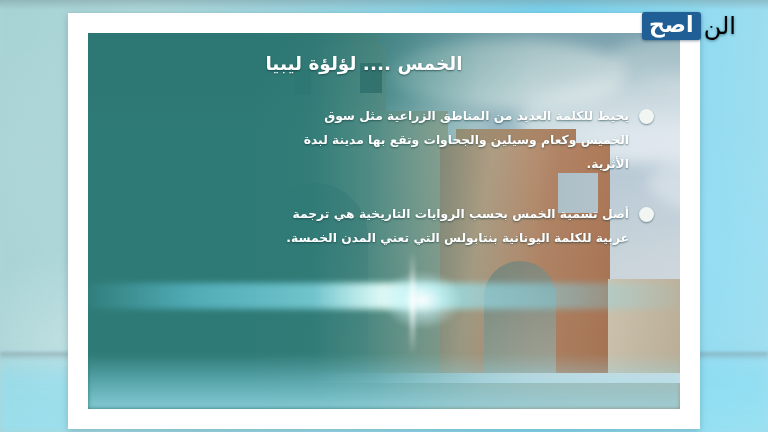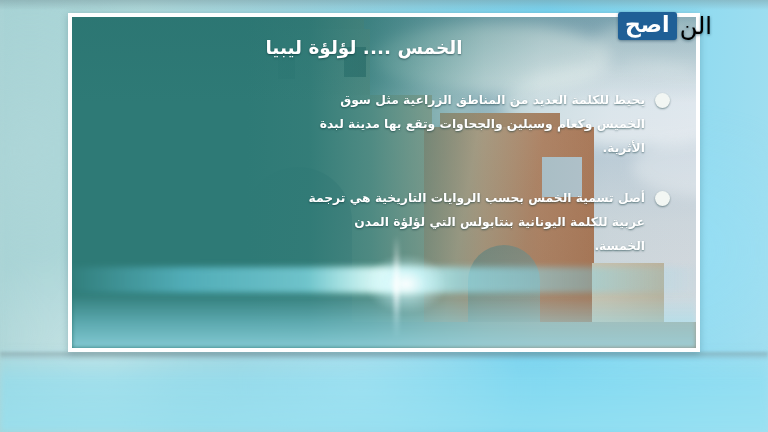--- a/index.html
+++ b/index.html
@@ -60,23 +60,23 @@
   .bg-ceil {
     position:absolute; left:0; right:0; top:352px; height:8px;
     background:linear-gradient(180deg, rgba(120,140,145,.50), rgba(120,140,145,0));
     filter:blur(1.5px);
   }
 
   
   #card {
     position:absolute;
     left:68px; top:13px;
-    width:632px; height:339px;
+    width:632px; height:416px;
     background:#ffffff;
-    padding:4px;
+    padding:20px;
     box-shadow:0 2px 7px rgba(40,80,90,.28);
   }
   .card-inner {
     position:relative;
     width:100%; height:100%;
     overflow:hidden;
     background:#2f7d78;
   }
 
   
@@ -285,20 +285,21 @@
   }
   .logo-badge {
     background:#1f5f96;
     color:#ffffff;
     font-size:22px;
     font-weight:bold;
     padding:1px 7px 3px 7px;
     border-radius:3px;
     line-height:1.05;
     box-shadow:0 1px 3px rgba(0,40,70,.45);
+    margin-left:24px;
   }
 </style>
 </head>
 <body>
 
 <div id="screen">
 
   <div class="bg-base"></div>
   <div class="bg-vert"></div>
   <div class="bg-blobs"></div>
@@ -352,21 +353,21 @@
 
         <div class="bullets">
 
           <div class="bullet-row">
             <span class="bullet-dot"></span>
             <span class="bullet-text">يحيط للكلمة العديد من المناطق الزراعية مثل سوق الخميس وكعام وسيلين والجحاوات وتقع بها مدينة لبدة الأثرية.</span>
           </div>
 
           <div class="bullet-row">
             <span class="bullet-dot"></span>
-            <span class="bullet-text">أصل تسمية الخمس بحسب الروايات التاريخية هي ترجمة عربية للكلمة اليونانية بنتابولس التي لؤلؤة المدن الخمسة.</span>
+            <span class="bullet-text">أصل تسمية الخمس بحسب الروايات التاريخية هي ترجمة عربية للكلمة اليونانية بنتابولس التي تعني المدن الخمسة.</span>
           </div>
 
         </div>
       </div>
 
     </div>
   </div>
 
   <div id="logo">
     <span class="logo-word">الن</span>

